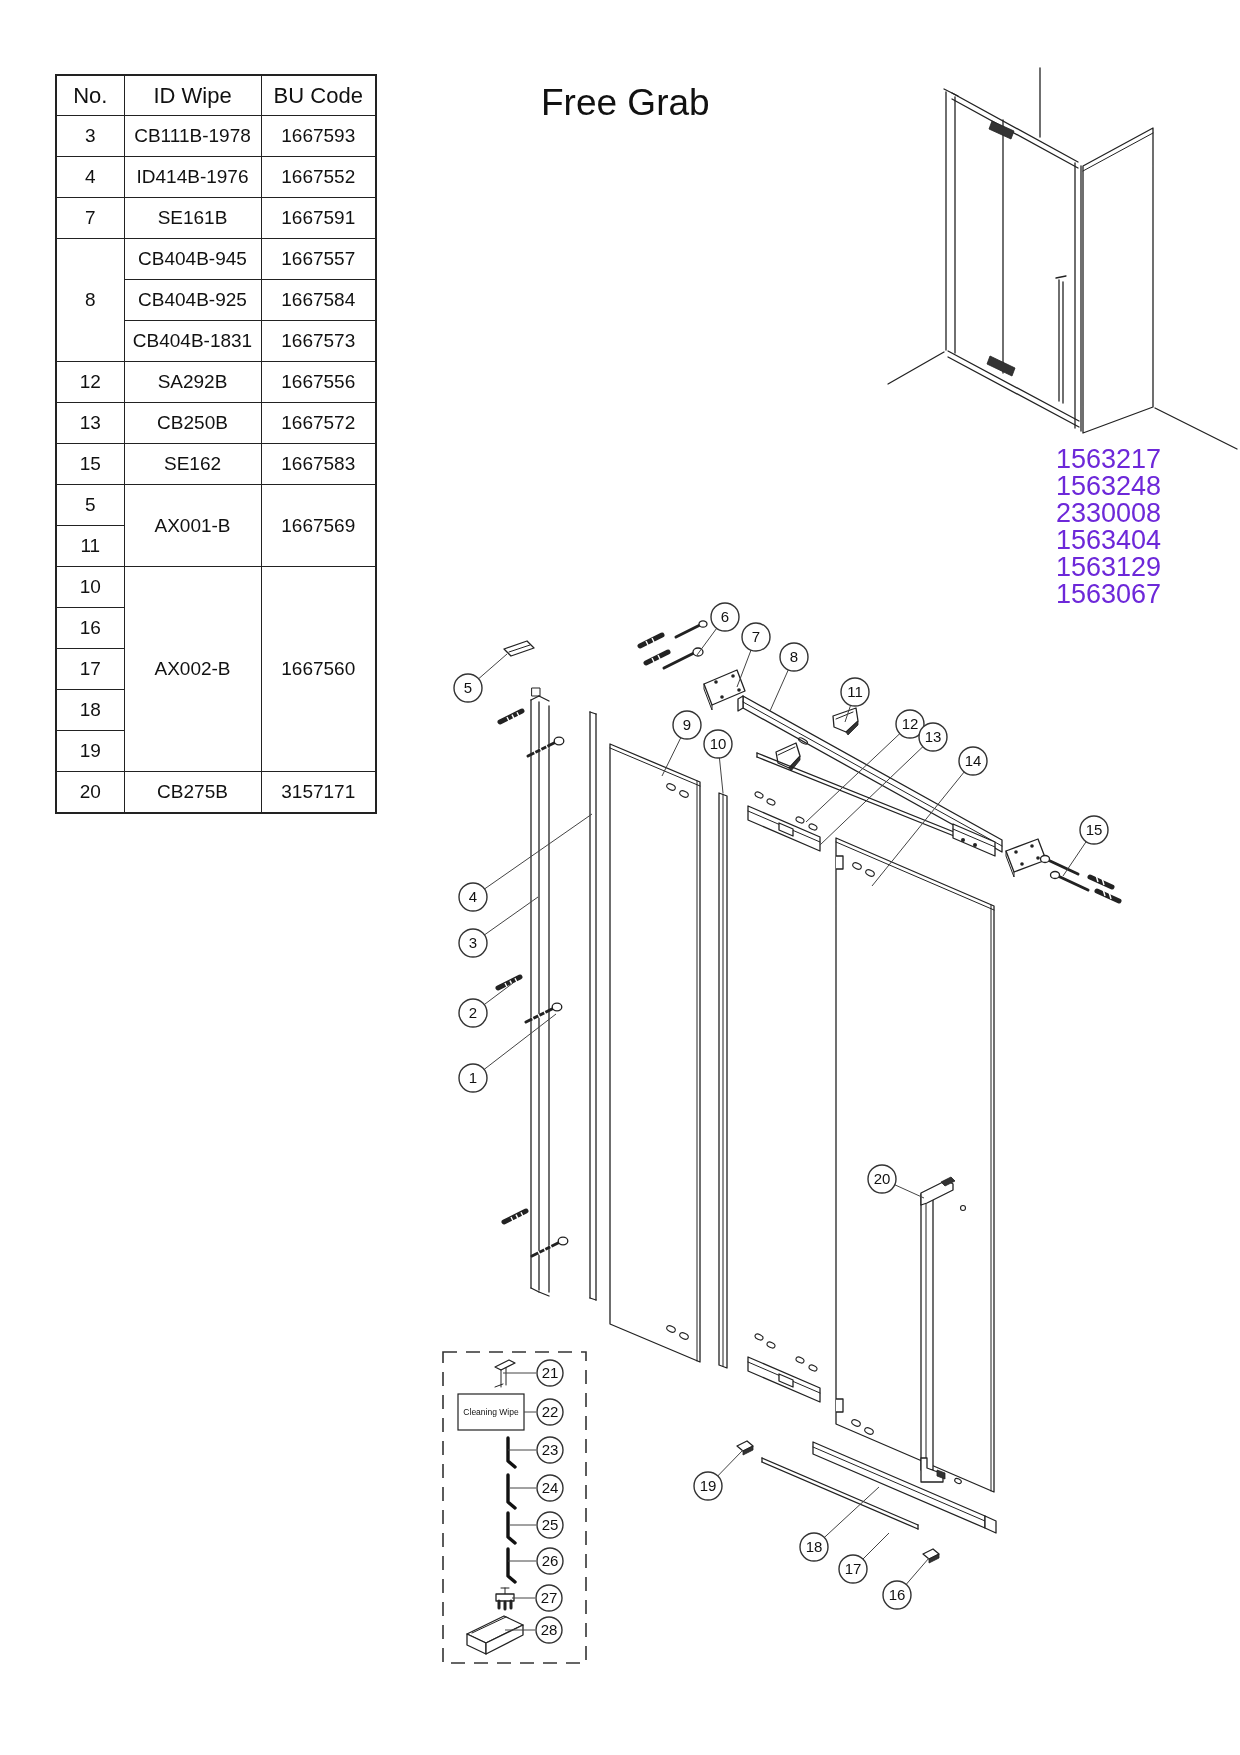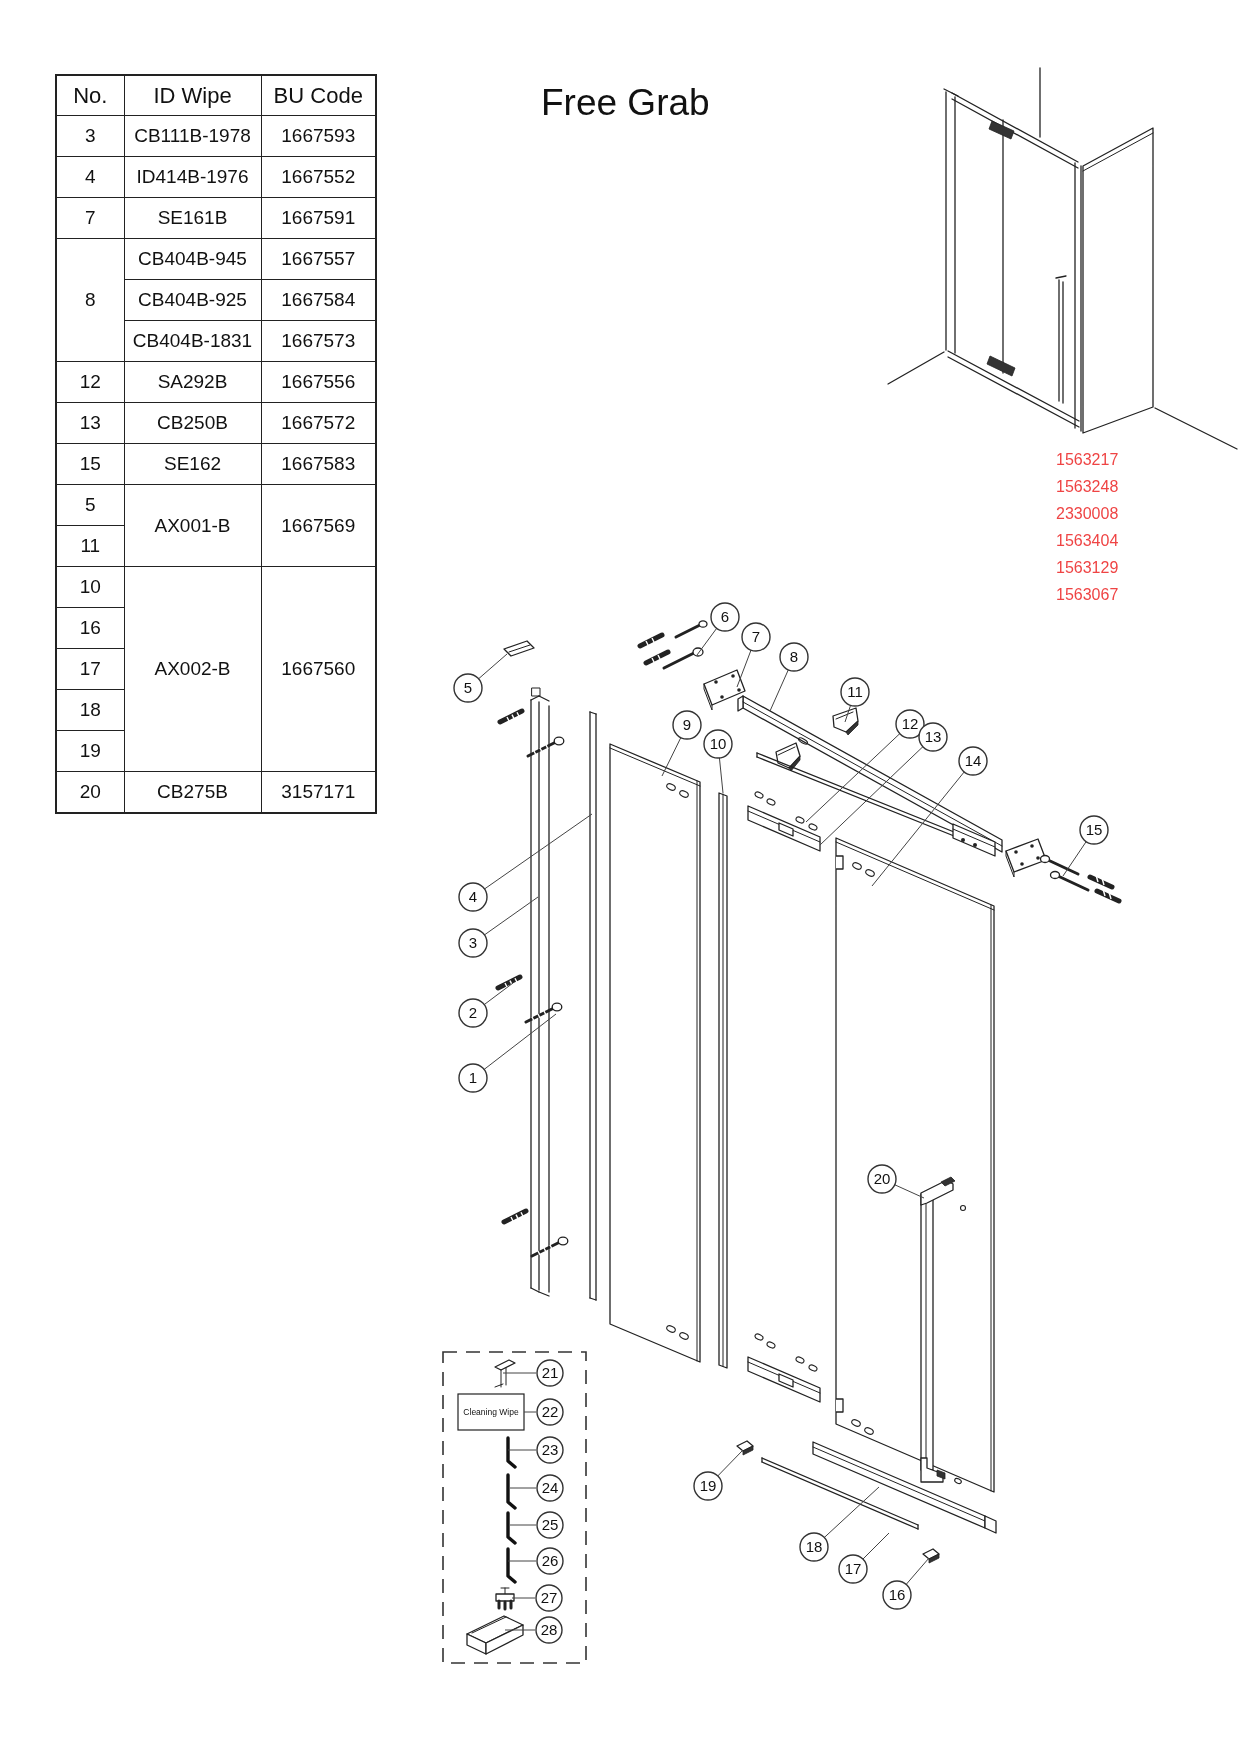--- a/index.html
+++ b/index.html
@@ -10,21 +10,21 @@
               table-layout:fixed;width:320px;background:#fff;}
   table.parts th,table.parts td{border:1px solid #222;text-align:center;vertical-align:middle;
               padding:0;font-family:"Liberation Sans",sans-serif;color:#111;overflow:hidden;}
   table.parts{border:2px solid #222;}
   table.parts th{font-size:22px;font-weight:normal;height:39px;}
   table.parts td{font-size:19px;height:40px;}
   col.c-no{width:68px;} col.c-id{width:137px;} col.c-bu{width:115px;}
   
   .title{position:absolute;left:533px;top:82px;font-size:37px;color:#111;margin-left:8px;}
   
-  .codes{position:absolute;left:1056px;top:446px;font-size:16px;line-height:27px;color:#ef4444;}
+  .codes{position:absolute;left:1056px;top:446px;font-size:27px;line-height:27px;color:#6d28d9;}
   .codes div{white-space:nowrap;}
   
   svg.art{position:absolute;left:0;top:0;}
   .ln{stroke:#222;stroke-width:1.3;fill:none;stroke-linejoin:round;stroke-linecap:round;}
   .th{stroke:#222;stroke-width:1;fill:none;stroke-linejoin:round;stroke-linecap:round;}
   .fw{fill:#fff;stroke:#222;stroke-width:1.3;stroke-linejoin:round;}
   .fd{fill:#333;stroke:#222;stroke-width:.8;stroke-linejoin:round;}
   .ld{stroke:#444;stroke-width:1;fill:none;}
   .anch{stroke:#222;stroke-width:5;stroke-linecap:round;}
   .wt{stroke:#fff;stroke-width:1.4;}

